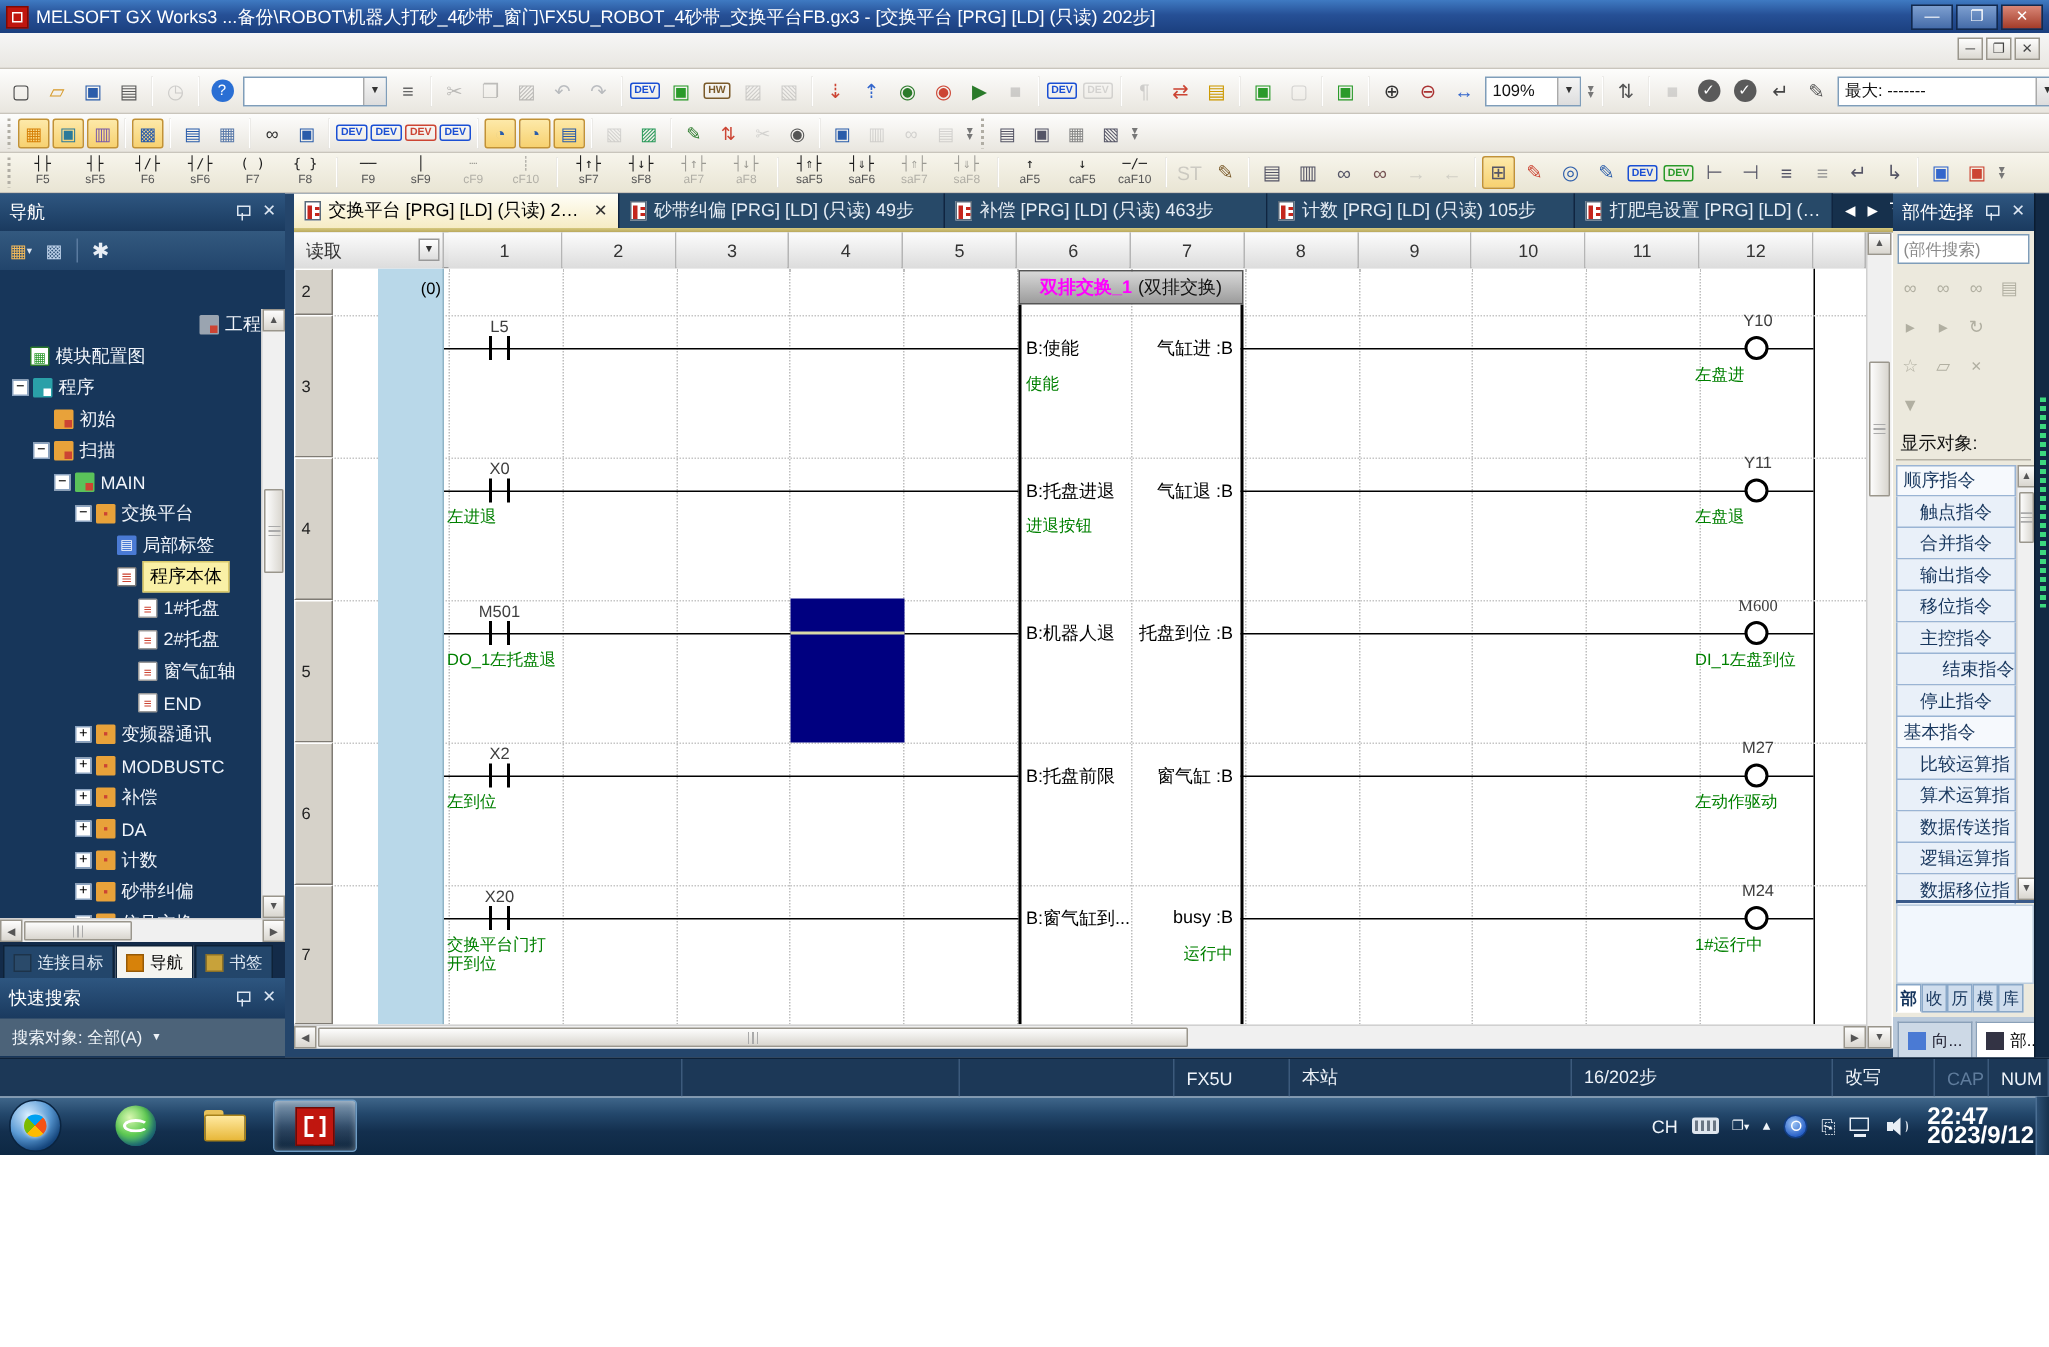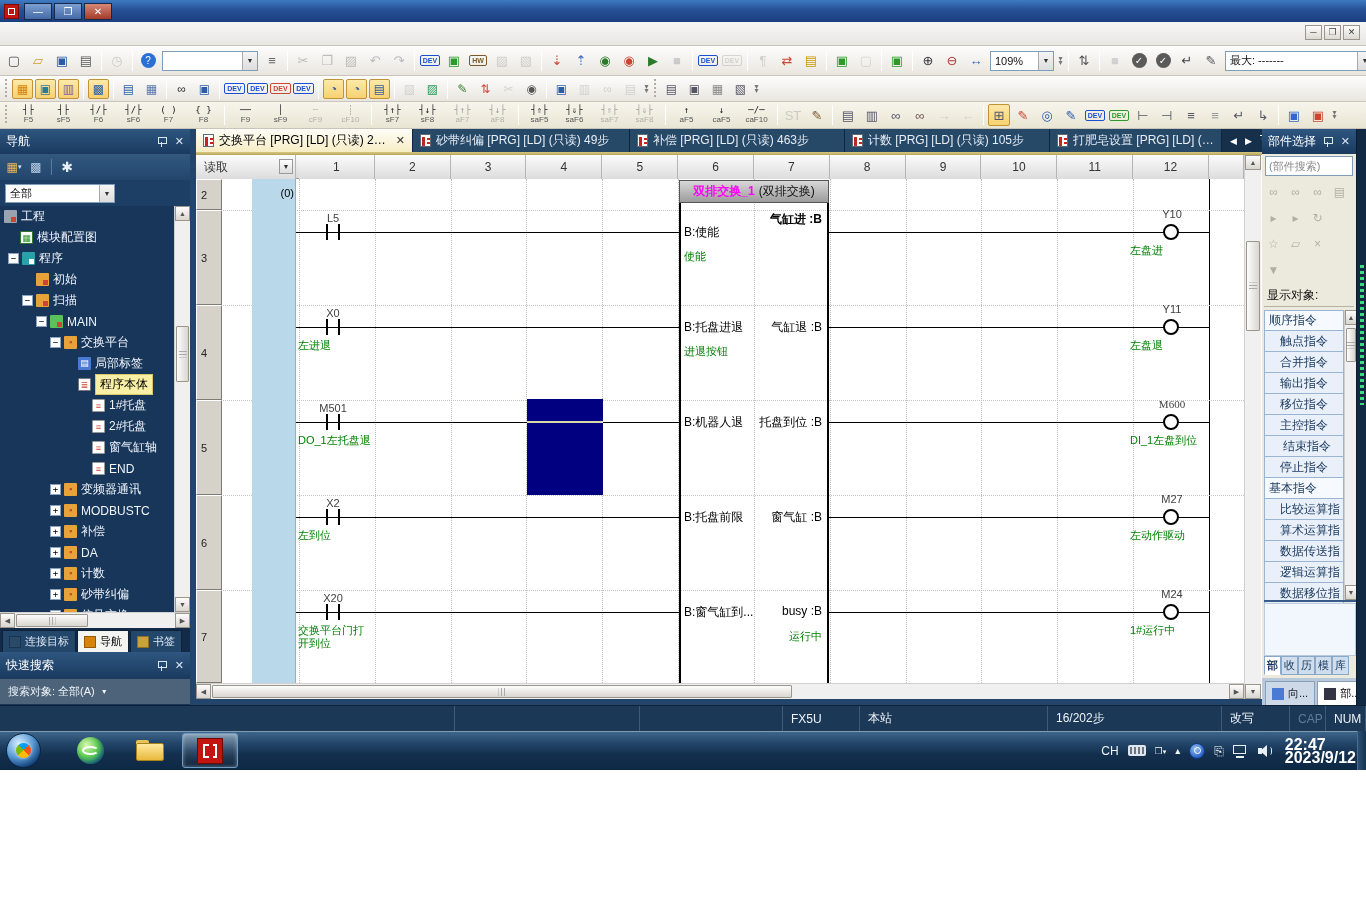--- a/index.html
+++ b/index.html
@@ -136,20 +136,21 @@
   .showdesk{position:absolute;right:0;top:0;width:9px;height:39px;background:linear-gradient(90deg,#2c4f73,#16334f);border-left:1px solid #4a6e93;}
   .filler{position:absolute;left:0;top:770px;width:1366px;height:128px;background:#fff;}
 </style>
 </head>
 <body>
 
 <div class="app">
 
   <div class="titlebar">
     <div class="titleicon"></div>
+    <div class="titletext">MELSOFT GX Works3 ...备份\ROBOT\机器人打砂_4砂带_窗门\FX5U_ROBOT_4砂带_交换平台FB.gx3 - [交换平台 [PRG] [LD] (只读) 202步]</div>
     <div class="winbtns">
       <div class="winbtn">—</div>
       <div class="winbtn">❐</div>
       <div class="winbtn close">✕</div>
     </div>
   </div>
 
   <div class="menubar">
     <div class="mdibtns">
       <div class="mdibtn">─</div>
@@ -607,28 +608,22 @@
         <span class="sp"></span>
         <span class="pinicon"></span>
         <span class="xicon">✕</span>
       </div>
       <div class="navtools">
         <span class="ntbtn" style="color:#f0b85a;">▦<span style="font-size:7px;color:#dce6f2;">▾</span></span>
         <span class="ntbtn" style="color:#bcd0e8;">▩</span>
         <span style="width:1px;height:16px;background:#5a7ba0;margin:0 3px;"></span>
         <span class="ntbtn" style="color:#e8eef5;font-size:14px;">✱</span>
       </div>
-      <div class="navcombo">
-        <div class="ncbox">
-          <span>全部</span>
-          <span class="dd" style="position:absolute;right:0;top:0;bottom:0;width:15px;background:linear-gradient(#f5f5f5,#ddd);border-left:1px solid #aaa;font-size:7px;display:flex;align-items:center;justify-content:center;color:#333;">▼</span>
-        </div>
-      </div>
       <div class="tree" id="navtree">
-          <div class="trow" style="padding-left: 4px;">
+          <div class="trow" style="padding-left: 4px; justify-content: flex-end;">
             <div class="ticon" style="background: rgb(154, 164, 176);">
               <div style="position: absolute; right: 1px; bottom: 1px; width: 5px; height: 5px; background: rgb(204, 68, 51);"></div>
             </div>
             <div class="tlabel">工程</div>
           </div>
           <div class="trow" style="padding-left: 20px;">
             <div class="ticon" style="background: rgb(255, 255, 255); border: 1px solid rgb(42, 122, 42); color: rgb(42, 154, 42); font-size: 9px; text-align: center; line-height: 12px;">▦</div>
             <div class="tlabel">模块配置图</div>
           </div>
           <div class="trow" style="padding-left: 8px;">
@@ -814,21 +809,21 @@
           <div class="fbhead" style="left: 483px; top: 1px; width: 150px; height: 23px;">
             <div class="fbtitle">双排交换_1</div>
             <div class="fbsub">(双排交换)</div>
           </div>
           <div class="wire" style="left: 100px; top: 53px; width: 383px;"></div>
           <div class="wire" style="left: 631px; top: 53px; width: 382px;"></div>
           <div class="cbar" style="left: 130px; top: 45px;"></div>
           <div class="cbar" style="left: 142px; top: 45px;"></div>
           <div class="devlbl" style="left: 100px; top: 33px; width: 74px;">L5</div>
           <div class="pinl" style="left: 488px; top: 45px;">B:使能</div>
-          <div class="pinr" style="left: 498px; top: 32px; width: 128px; font-weight: bold;">气缸进 :B</div>
+          <div class="pinr" style="left: 498px; top: 45px; width: 128px;">气缸进 :B</div>
           <div class="cmt" style="left: 488px; top: 71px;">使能</div>
           <div class="coil" style="left: 967px; top: 45px;"></div>
           <div class="devlbl" style="left: 936px; top: 29px; width: 80px;">Y10</div>
           <div class="cmt" style="left: 934px; top: 65px; width: 78px;">左盘进</div>
           <div class="wire" style="left: 100px; top: 148px; width: 383px;"></div>
           <div class="wire" style="left: 631px; top: 148px; width: 382px;"></div>
           <div class="cbar" style="left: 130px; top: 140px;"></div>
           <div class="cbar" style="left: 142px; top: 140px;"></div>
           <div class="devlbl" style="left: 100px; top: 128px; width: 74px;">X0</div>
           <div class="cmt" style="left: 102px; top: 160px; width: 76px;">左进退</div>
@@ -925,21 +920,21 @@
         </div>
       <div style="position:absolute;left:2px;top:177px;width:90px;height:1px;background:#b5b1a5;"></div>
       <div class="ellabel" style="top:158px;">显示对象:</div>
       <div class="ellist" id="ellist">
           <div class="elitem first" style="padding-left: 4px; background: rgb(246, 249, 253);">顺序指令</div>
           <div class="elitem" style="padding-left: 15px;">触点指令</div>
           <div class="elitem" style="padding-left: 15px;">合并指令</div>
           <div class="elitem" style="padding-left: 15px;">输出指令</div>
           <div class="elitem" style="padding-left: 15px;">移位指令</div>
           <div class="elitem" style="padding-left: 15px;">主控指令</div>
-          <div class="elitem" style="padding-left: 18px;">结束指令</div>
+          <div class="elitem" style="padding-left: 30px;">结束指令</div>
           <div class="elitem" style="padding-left: 15px;">停止指令</div>
           <div class="elitem" style="padding-left: 4px; background: rgb(246, 249, 253);">基本指令</div>
           <div class="elitem" style="padding-left: 15px;">比较运算指</div>
           <div class="elitem" style="padding-left: 15px;">算术运算指</div>
           <div class="elitem" style="padding-left: 15px;">数据传送指</div>
           <div class="elitem" style="padding-left: 15px;">逻辑运算指</div>
           <div class="elitem" style="padding-left: 15px;">数据移位指</div>
         </div>
       <div class="scroll-v" id="el-vscroll" style="left:82px;top:181px;width:13px;height:290px;">
           <div class="sbtn" style="left: 0px; top: 0px; width: 100%; height: 15px;">▲</div>

